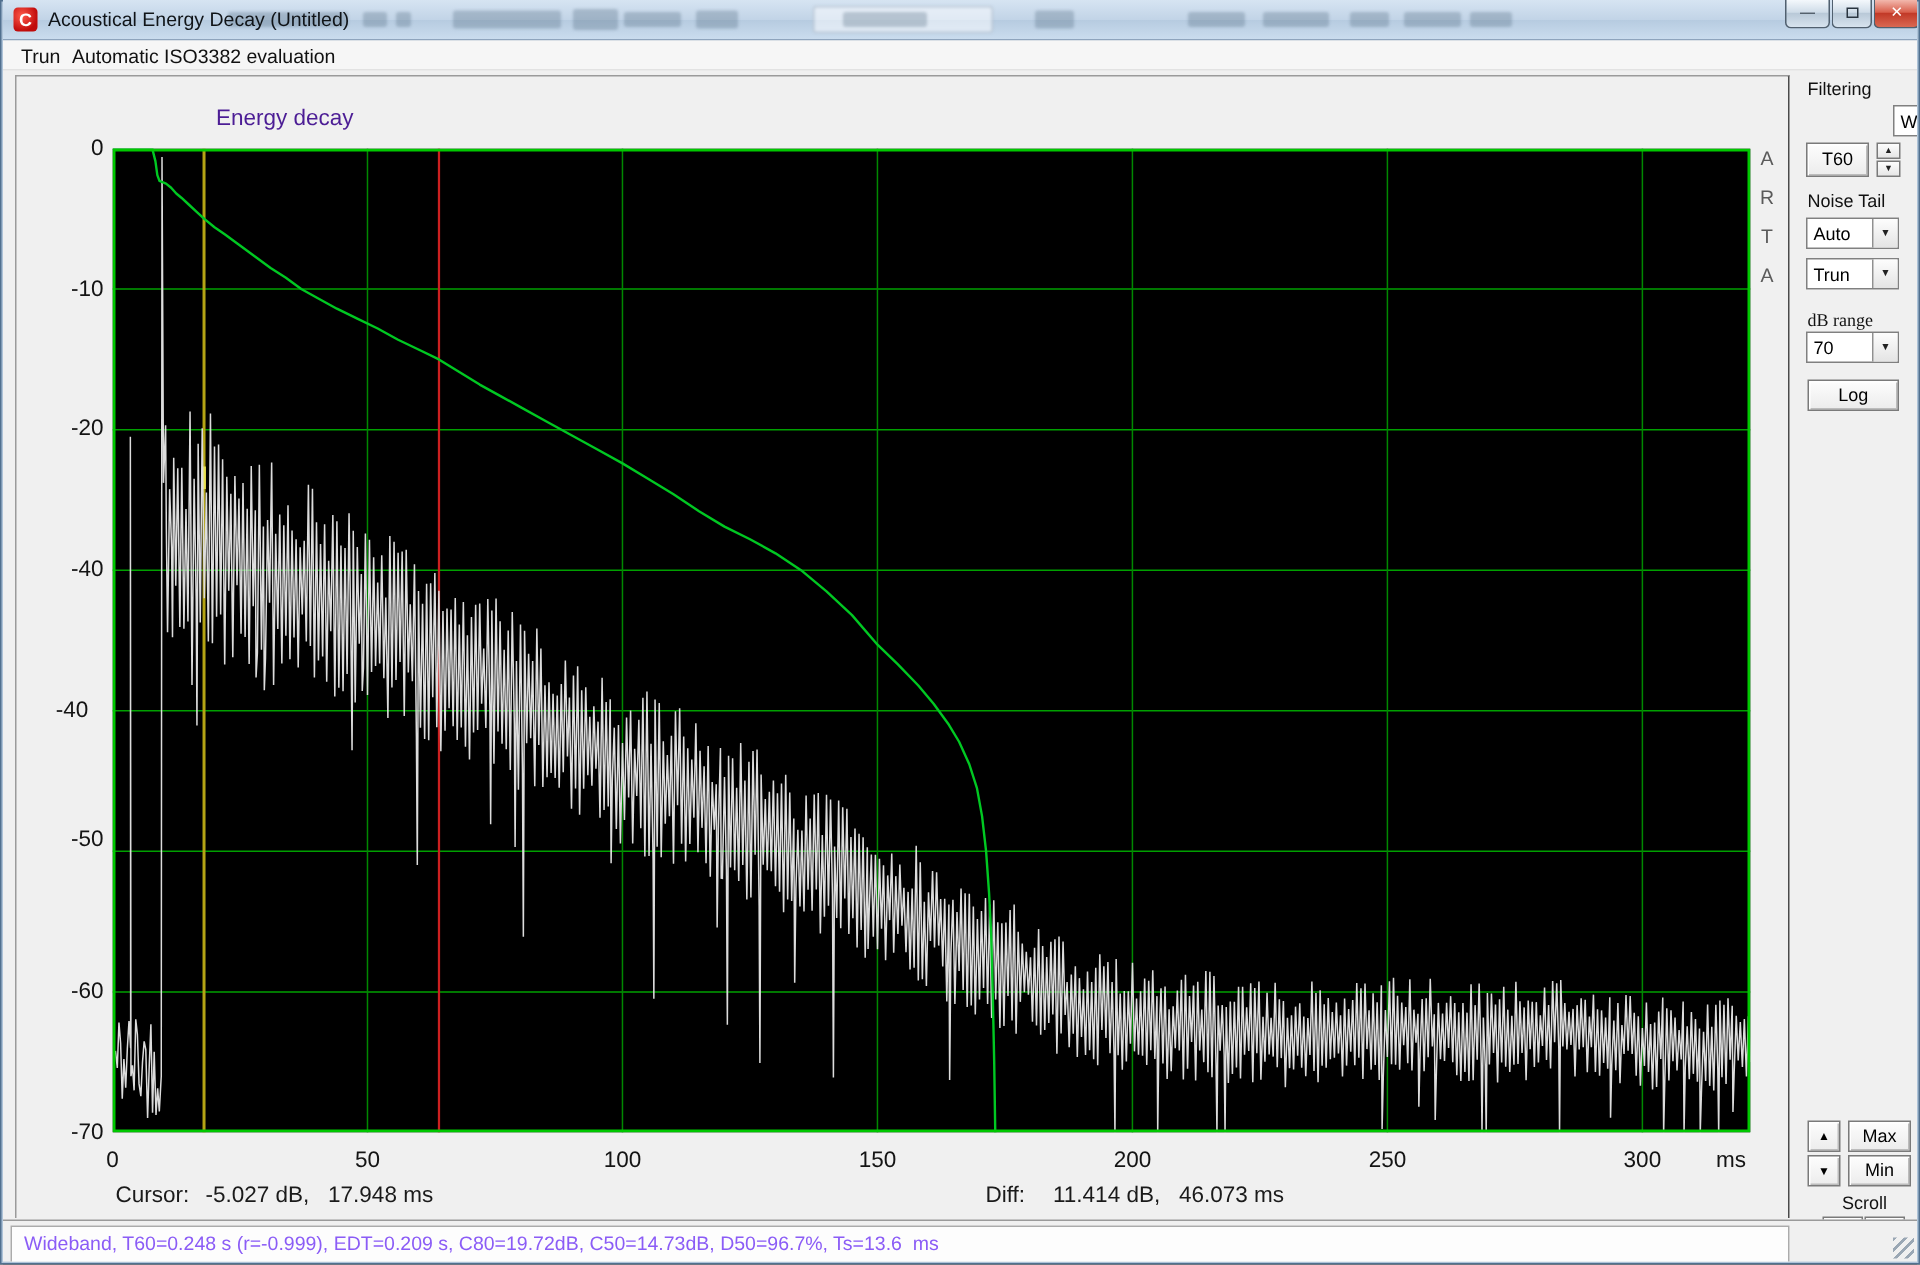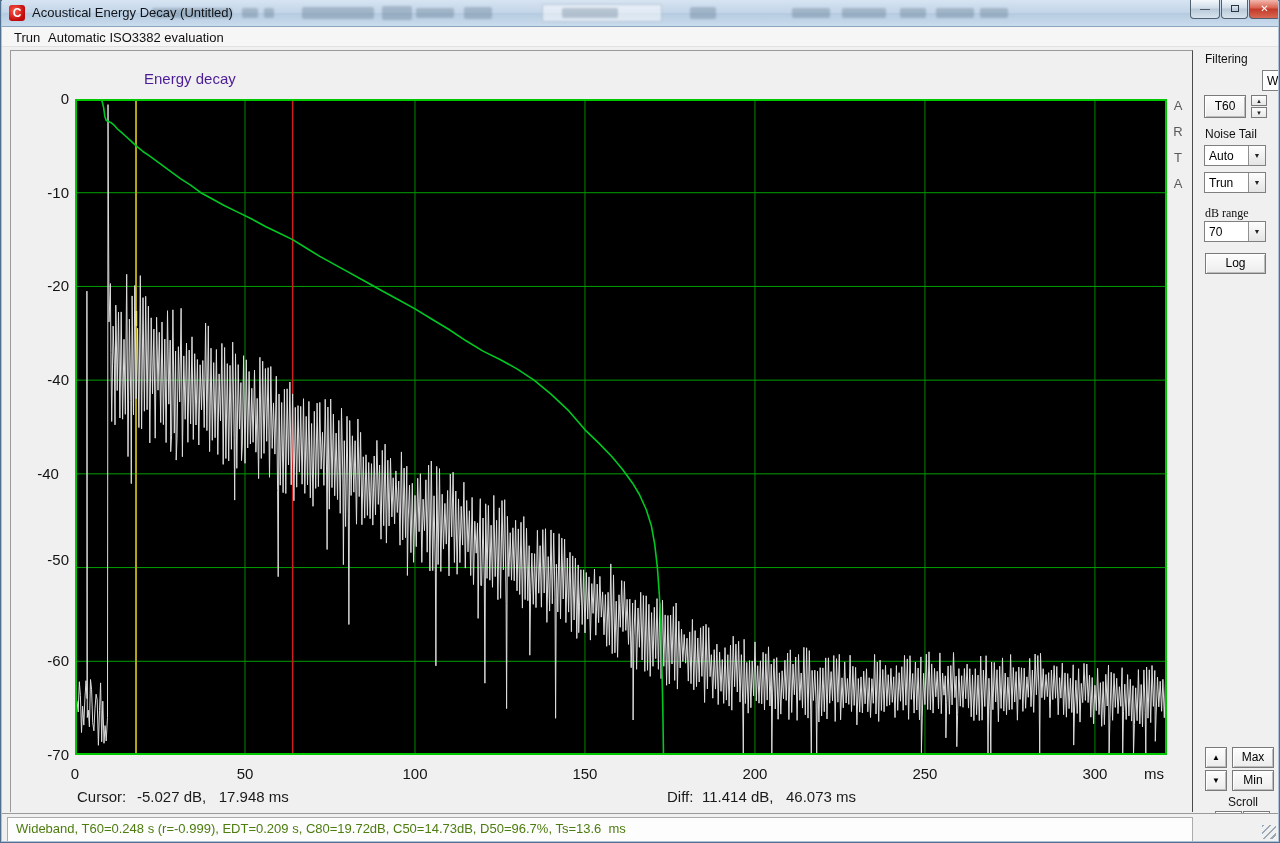--- a/index.html
+++ b/index.html
@@ -55,21 +55,21 @@
     font-size:12px; color:#000; text-align:center; cursor:pointer; }
   .spin { position:absolute; width:16px; }
   .spin .s { position:relative; display:block; width:16px; height:11px;
     background:linear-gradient(#fdfdfd,#e6e6e6); border:1px solid #7a7a7a;
     font-size:6px; line-height:10px; text-align:center; color:#222; cursor:pointer; }
   .spin .s + .s { margin-top:1px; }
   
   .statusbar { position:absolute; left:0; top:813px; width:1280px; height:28px; background:#f0f0f0;
     border-top:1px solid #9a9a9a; }
   .status-field { position:absolute; left:5px; top:3px; width:1186px; height:26px; background:#fdfdfd;
-    border:1px solid #ababab; font-size:13px; color:#4d7c0f; padding:3px 0 0 8px; white-space:pre; }
+    border:1px solid #ababab; font-size:13px; color:#8b5cf6; padding:3px 0 0 8px; white-space:pre; }
   .grip { position:absolute; right:2px; bottom:2px; width:14px; height:14px;
     background:repeating-linear-gradient(135deg,#9aa7b4 0 2px,transparent 2px 5px); cursor:nwse-resize; }
 </style>
 </head>
 <body>
 
 <div id="app">
 
   <div class="titlebar">
     <div id="artifacts">
@@ -144,21 +144,21 @@
       <line x1="61.018729763387306" y1="0" x2="61.018729763387306" y2="656" stroke="#b4a414" stroke-width="2"></line>
       <line x1="61.018729763387306" y1="212" x2="61.018729763387306" y2="227" stroke="#e8e050" stroke-width="2.5"></line>
       <line x1="217.65545454545457" y1="0" x2="217.65545454545457" y2="656" stroke="#cc2020" stroke-width="1.5"></line>
       <polyline points="2.0,601.6 3.2,613.0 4.3,582.7 5.4,596.4 6.5,633.5 7.6,607.1 8.8,626.1 9.9,599.8 11.0,581.7 12.1,599.8 11.9,192.1 12.3,618.5 13.3,611.2 14.4,627.9 15.5,580.5 16.6,590.7 17.7,623.6 18.9,631.8 20.0,609.1 21.1,595.2 22.2,600.8 23.4,646.3 24.5,611.3 25.6,583.9 26.7,642.8 27.8,602.2 29.0,644.3 30.1,626.6 31.2,642.0 32.5,618.5 33.0,5.6 34.0,222.9 35.4,184.5 35.9,253.7 36.7,322.5 38.1,227.1 39.4,265.9 40.0,325.9 40.8,206.1 42.2,291.5 43.5,213.1 44.9,319.0 46.2,212.9 47.6,320.2 49.0,240.3 50.3,315.3 51.7,175.3 53.0,357.6 54.4,220.1 55.8,301.3 56.3,384.6 57.1,196.9 58.5,316.0 59.8,186.5 61.2,299.8 62.6,229.3 63.9,328.6 65.3,176.6 66.6,329.9 68.0,198.6 69.4,312.2 70.7,197.3 72.1,310.7 73.4,207.2 74.8,344.0 76.2,218.8 77.5,294.8 78.9,230.1 80.2,339.2 81.6,218.3 83.0,291.2 84.3,233.3 85.7,323.5 87.0,223.0 88.4,325.6 89.8,240.1 91.1,343.6 92.5,211.7 93.8,305.2 95.2,241.1 95.7,352.6 96.6,336.2 97.9,210.8 99.3,334.1 100.6,252.0 101.2,361.1 102.0,339.7 103.4,247.7 104.7,302.9 106.1,209.3 107.4,357.7 108.8,256.9 110.2,320.3 111.5,244.0 112.9,343.3 114.2,251.1 115.6,324.9 117.0,237.8 118.3,340.5 119.7,254.7 121.0,326.0 122.4,260.5 123.8,346.0 125.1,265.8 126.5,310.7 127.8,261.5 129.2,328.6 130.6,224.1 131.9,331.6 133.3,226.9 134.6,352.6 136.0,249.2 137.3,341.3 138.7,263.6 140.1,338.7 141.4,250.5 142.8,355.5 144.1,274.9 145.5,321.8 146.9,244.4 148.2,365.4 149.6,248.5 150.9,359.5 152.3,264.6 153.7,361.9 155.0,266.4 156.4,350.3 157.7,243.1 159.1,338.4 159.7,401.1 160.5,254.8 161.8,369.3 163.2,265.6 164.5,330.1 165.9,283.6 166.5,361.6 167.3,346.1 168.6,256.7 170.0,364.3 171.3,260.8 172.7,349.0 174.1,272.5 175.4,345.0 176.8,289.3 178.1,343.3 179.5,271.1 180.9,353.2 182.2,299.4 183.6,379.6 184.9,258.3 186.3,359.4 187.7,262.2 189.0,354.4 190.4,269.5 191.7,342.3 193.1,268.7 194.5,378.3 195.8,267.5 197.2,349.4 198.5,303.9 199.9,355.1 201.3,277.2 202.6,391.7 203.2,477.7 204.0,295.0 205.3,386.2 206.7,303.5 208.1,393.7 209.4,290.2 210.8,394.5 212.1,289.8 213.5,365.9 214.9,283.0 216.2,385.8 217.6,294.9 218.9,401.8 220.3,308.4 221.7,388.2 223.0,306.6 224.4,373.1 225.7,307.4 227.1,385.2 228.5,299.7 229.8,394.4 231.2,317.4 232.5,386.0 233.9,302.4 235.3,398.8 236.6,324.5 238.0,407.3 239.3,312.3 240.7,389.4 242.1,304.1 243.4,387.6 244.8,303.4 246.1,370.1 247.5,333.3 248.9,386.4 250.2,300.3 251.6,374.0 252.1,450.5 252.9,308.0 254.3,410.2 255.7,300.0 257.0,388.6 258.4,315.1 259.7,396.8 261.1,334.1 262.5,400.5 263.8,321.4 265.2,414.3 266.5,309.0 267.9,383.9 268.4,465.6 269.3,341.7 270.6,427.5 272.0,317.3 273.3,414.2 273.9,525.5 274.7,321.5 276.1,396.5 277.4,336.8 278.8,393.2 280.1,341.7 281.5,425.2 282.9,320.0 284.2,397.6 285.6,333.3 286.9,425.7 288.3,357.8 289.7,419.1 291.0,355.8 292.4,416.4 293.7,363.5 295.1,419.7 296.5,364.7 297.8,426.1 299.2,357.0 300.5,415.9 301.9,341.4 303.3,405.4 304.6,366.0 306.0,440.2 307.3,351.4 308.7,426.7 310.1,345.1 311.4,444.1 312.8,361.2 314.1,426.9 315.5,359.2 316.9,417.9 318.2,378.8 319.6,424.9 320.9,371.9 322.3,413.5 323.7,382.1 325.0,446.2 326.4,352.9 327.7,441.0 329.1,369.0 330.5,438.6 331.8,367.2 332.4,476.5 333.2,420.9 334.5,386.1 335.9,453.6 337.3,384.3 338.6,463.3 340.0,396.4 341.3,447.6 342.7,379.3 344.1,432.6 345.4,374.7 346.8,463.4 348.1,400.2 349.5,431.6 350.9,380.8 352.2,453.2 353.6,366.1 354.9,472.0 356.3,362.0 357.7,471.6 359.0,396.8 360.4,473.9 360.9,566.9 361.7,367.4 363.1,465.5 364.5,369.6 365.8,472.5 367.2,395.2 368.5,450.1 369.9,404.4 371.3,445.1 372.6,391.5 374.0,476.9 375.3,375.1 376.7,437.9 378.1,373.2 379.4,463.5 380.8,392.0 382.1,475.3 383.5,399.9 384.9,463.6 386.2,407.4 387.6,446.1 388.9,383.2 390.3,469.1 391.7,401.5 393.0,452.9 394.4,411.8 395.7,476.5 397.1,398.4 398.5,485.5 399.8,422.3 401.2,454.2 402.5,423.9 403.1,519.4 403.9,454.1 405.3,399.7 405.8,486.4 406.6,486.6 408.0,419.0 409.3,481.0 409.9,584.2 410.7,404.8 412.0,479.4 413.4,406.5 414.8,481.2 416.1,426.2 417.5,488.3 418.8,396.4 420.2,477.6 421.6,421.3 422.9,500.7 424.3,408.8 425.6,499.3 427.0,401.6 428.4,470.8 429.7,400.7 431.1,504.6 431.6,609.6 432.4,417.3 433.8,477.5 435.2,433.7 436.5,481.1 437.9,428.8 439.2,481.8 440.6,421.3 442.0,491.8 443.3,429.9 444.7,495.5 446.0,423.3 447.4,509.1 448.8,417.5 450.1,500.6 451.5,429.3 452.8,501.7 454.2,446.7 454.8,556.2 455.6,493.9 456.9,454.1 458.3,505.3 459.6,454.7 461.0,508.6 462.4,431.3 463.7,494.2 465.1,446.7 466.4,508.2 467.8,430.6 469.2,494.0 470.5,429.7 471.9,523.4 473.2,457.6 474.6,512.1 476.0,430.9 477.3,504.8 478.7,434.0 480.0,498.8 480.6,619.3 481.4,465.3 482.8,513.0 484.1,434.7 485.5,519.9 486.8,439.1 488.2,500.0 489.6,440.1 490.9,523.6 492.3,459.0 493.6,513.1 495.0,453.3 496.4,532.7 497.7,456.9 499.1,521.0 500.4,459.2 501.8,539.5 503.2,465.9 503.7,533.7 504.5,507.2 505.9,470.7 507.2,525.5 508.6,470.8 510.0,533.9 511.3,473.5 512.7,520.1 514.0,477.9 515.4,541.1 516.8,484.6 518.1,514.4 519.5,470.0 520.8,536.2 522.2,485.1 523.6,523.6 524.9,477.4 526.3,518.1 527.6,492.9 529.0,535.8 530.4,495.6 531.7,547.3 533.1,493.3 534.4,546.1 535.8,464.9 537.2,554.6 538.5,475.9 539.9,553.8 541.2,502.2 542.6,558.3 544.0,495.8 545.3,528.3 546.7,481.6 548.0,532.6 549.4,482.5 550.8,531.4 552.1,500.3 553.5,545.4 554.8,500.1 556.2,568.7 557.6,504.0 558.1,621.0 558.9,536.8 560.3,500.9 561.6,570.3 563.0,509.0 564.4,548.3 565.7,493.3 567.1,561.0 568.4,496.5 569.8,572.4 571.2,496.8 572.5,571.3 573.9,505.3 575.2,577.4 576.6,513.6 578.0,567.3 579.3,508.3 580.7,559.6 582.0,499.6 583.4,570.3 584.8,504.0 586.1,579.6 587.5,501.2 588.8,567.3 590.2,515.9 591.6,586.3 592.9,516.5 594.3,585.0 595.6,516.0 597.0,565.0 598.4,507.6 599.7,581.4 601.1,504.0 602.4,590.1 603.8,522.2 605.2,568.9 606.5,530.1 607.9,562.5 609.2,535.5 610.6,564.2 612.0,539.2 613.3,582.1 614.7,532.9 616.0,584.7 617.4,520.4 618.8,590.8 620.1,531.6 621.5,587.6 622.8,539.0 624.2,583.0 625.6,528.8 626.9,577.4 628.3,527.1 629.6,603.5 631.0,525.3 632.4,590.0 633.7,528.6 635.1,577.6 636.4,555.7 637.8,599.2 639.2,550.7 640.5,590.1 641.9,545.1 643.2,605.6 644.6,553.1 646.0,592.3 647.3,560.5 648.7,604.4 650.0,548.6 651.4,601.1 652.8,555.7 654.1,607.1 655.5,546.1 656.8,611.2 658.2,537.2 659.6,587.7 660.9,545.1 662.3,593.0 663.6,542.3 665.0,603.1 666.4,555.7 667.7,602.9 668.3,656.0 669.1,540.3 670.4,604.5 671.8,563.4 673.2,614.2 674.5,561.6 675.9,608.7 677.2,561.9 678.6,596.8 680.0,542.9 681.3,601.9 682.7,566.7 684.0,604.2 685.4,561.8 686.7,604.9 688.1,553.3 689.5,611.0 690.8,554.8 692.2,601.1 693.5,547.8 694.9,607.0 696.3,565.1 696.8,656.0 697.6,594.1 699.0,559.8 700.3,610.0 701.7,558.6 703.1,620.3 704.4,573.8 705.8,615.1 707.1,571.8 708.5,599.8 709.9,561.3 711.2,601.4 712.6,554.1 713.9,620.6 715.3,550.8 716.7,613.5 718.0,565.0 719.4,595.7 720.7,558.0 722.1,621.4 723.5,555.5 724.8,601.3 726.2,574.0 727.5,609.1 728.9,548.3 730.3,615.8 731.6,548.8 733.0,619.1 734.3,551.6 735.7,610.9 736.3,656.0 737.1,571.4 738.4,601.5 739.8,571.1 741.1,604.2 741.7,656.0 742.5,572.3 743.9,623.0 745.2,568.7 746.6,617.0 747.9,568.9 749.3,612.7 750.7,558.9 752.0,620.0 753.4,558.8 754.7,604.2 756.1,572.6 757.5,601.7 758.8,556.5 760.2,622.5 761.5,559.7 762.9,603.2 764.3,555.3 765.6,620.8 767.0,578.8 768.3,608.8 769.7,562.9 771.1,604.0 772.4,579.5 773.8,605.4 775.1,556.2 776.5,612.5 777.9,567.2 779.2,606.4 780.6,568.4 781.9,625.9 783.3,579.5 784.7,613.1 786.0,577.9 787.4,614.0 788.7,572.1 790.1,604.8 791.5,569.8 792.8,612.8 794.2,578.7 795.5,618.5 796.9,579.7 798.3,604.3 799.6,555.4 801.0,615.0 802.3,563.0 803.7,622.5 805.1,561.1 806.4,611.5 807.8,570.5 809.1,612.8 810.5,566.4 811.9,607.2 813.2,575.7 814.6,606.1 815.9,569.4 817.3,603.3 818.7,577.8 820.0,618.6 821.4,566.6 822.7,611.4 824.1,573.7 825.5,602.2 826.8,567.7 828.2,611.2 829.5,556.4 830.9,606.2 832.3,559.9 833.6,620.4 835.0,556.7 836.3,600.4 837.7,574.5 839.1,614.1 840.4,563.1 841.8,611.0 843.1,569.1 844.5,621.0 845.9,557.9 846.4,653.7 847.2,618.8 848.6,574.3 849.9,605.6 851.3,555.2 852.7,610.5 854.0,552.8 855.4,610.8 856.7,564.9 858.1,614.1 859.5,569.4 860.8,597.8 862.2,572.3 863.5,609.8 864.9,553.9 866.3,614.7 867.6,574.1 869.0,596.2 870.3,576.8 870.9,638.8 871.7,603.3 873.1,567.0 874.4,615.2 875.8,566.5 877.1,605.9 878.5,553.5 879.9,598.6 881.2,577.2 881.8,647.7 882.6,615.3 883.9,569.6 885.3,607.2 886.7,576.7 888.0,608.3 889.4,569.5 890.7,599.7 892.1,565.1 893.5,609.1 894.8,569.7 896.2,617.8 897.5,575.9 898.9,621.6 900.3,569.7 901.6,615.6 903.0,576.1 904.3,621.6 905.7,557.1 907.1,621.2 908.4,571.1 909.8,607.5 911.1,556.7 912.5,610.0 913.0,656.0 913.9,579.3 915.2,611.7 915.8,656.0 916.6,563.0 917.9,610.7 919.3,563.4 920.7,602.9 922.0,570.7 923.4,622.7 924.7,567.2 926.1,609.4 927.5,558.9 928.8,612.1 930.2,574.1 931.5,615.7 932.9,578.2 934.3,610.8 935.6,555.5 937.0,610.4 938.3,568.5 939.7,603.0 941.1,572.6 942.4,621.2 943.8,568.0 945.1,600.4 946.5,568.8 947.9,612.4 949.2,569.1 950.6,609.3 951.9,577.8 953.3,598.3 954.7,559.4 956.0,607.7 957.4,571.0 958.7,613.4 960.1,555.0 961.4,595.8 962.8,556.5 964.2,600.0 964.7,656.0 965.5,554.3 966.9,598.7 968.2,569.7 969.6,600.6 971.0,575.5 972.3,597.7 973.7,573.6 975.0,618.7 976.4,571.1 977.8,600.6 979.1,566.6 980.5,599.2 981.8,567.5 983.2,615.8 984.6,578.7 985.9,599.1 987.3,564.1 988.6,615.7 990.0,573.9 991.4,618.2 992.7,574.6 994.1,609.6 995.4,579.3 996.8,613.5 998.2,565.8 998.7,646.1 999.5,611.0 1000.9,581.3 1002.2,614.5 1003.6,569.7 1005.0,623.1 1006.3,584.4 1007.7,603.6 1009.0,564.4 1010.4,601.4 1011.8,565.0 1013.1,603.6 1014.5,576.2 1015.8,618.2 1017.2,578.5 1018.6,624.8 1019.9,586.3 1021.3,611.6 1022.6,569.4 1024.0,615.6 1025.4,583.7 1026.7,627.3 1028.1,582.6 1029.4,625.6 1030.8,575.3 1032.2,607.0 1033.5,566.0 1034.1,656.0 1034.9,619.8 1036.2,573.2 1037.6,621.3 1039.0,574.5 1040.3,608.4 1041.7,579.3 1043.0,614.6 1044.4,587.7 1045.8,607.3 1047.1,568.7 1047.7,656.0 1048.5,612.7 1049.8,585.2 1051.2,620.5 1052.6,575.6 1053.9,616.9 1055.3,580.3 1056.6,622.1 1058.0,586.7 1058.5,656.0 1059.4,625.6 1060.7,588.8 1062.1,621.7 1063.4,570.6 1064.8,624.9 1066.2,585.5 1067.5,628.0 1068.9,570.9 1070.2,613.7 1070.8,656.0 1071.6,568.0 1073.0,619.2 1074.3,570.8 1075.7,623.6 1077.0,566.5 1078.4,607.4 1079.8,571.5 1080.3,642.3 1081.1,616.2 1082.5,578.2 1083.8,607.9 1085.2,582.3 1086.6,612.3 1087.9,580.3 1089.3,618.7 1090.6,578.5 1092.0,609.0" fill="none" stroke="#dcdcdc" stroke-width="1"></polyline>
       <polyline points="0.0,0.0 26.5,0.0 28.6,8.4 29.9,17.8 31.3,21.6 35.7,23.4 39.1,26.2 42.5,30.0 45.9,32.8 51.0,37.5 56.1,42.2 61.2,46.9 68.0,52.5 74.8,57.2 85.0,64.7 95.2,72.2 105.4,79.7 115.6,86.2 125.8,93.7 136.0,99.3 149.6,106.8 163.2,113.4 176.8,120.0 190.4,127.5 204.0,134.0 217.6,140.6 231.2,149.0 244.8,157.4 258.4,164.9 272.0,172.4 289.0,181.8 306.0,191.2 323.0,200.5 340.0,209.9 357.0,220.2 374.0,230.5 391.0,241.8 408.0,252.1 425.0,260.5 442.0,269.9 459.0,281.1 476.0,295.2 493.0,311.1 510.0,330.8 523.6,343.9 537.2,358.0 547.4,370.2 557.6,384.2 564.4,395.5 571.2,410.5 576.3,426.4 579.7,445.1 582.4,468.6 584.4,496.7 585.8,524.8 586.8,562.3 587.8,609.1 588.5,656.0" fill="none" stroke="#00c822" stroke-width="1.6" stroke-linejoin="round"></polyline>
       <rect x="1" y="1" width="1090" height="654" fill="none" stroke="#00c800" stroke-width="2"></rect>
     </svg>
 
   <div class="readout" style="left:75px;">Cursor:</div>
   <div class="readout" style="left:135px;">-5.027 dB,   17.948 ms</div>
-  <div class="readout" style="left:655px;margin-left:10px;">Diff:</div>
+  <div class="readout" style="left:655px;">Diff:</div>
   <div class="readout" style="left:700px;">11.414 dB,   46.073 ms</div>
 
   <div class="panel-label" style="left:1203px;top:52px;">Filtering</div>
   <div class="combo" style="left:1260px;top:70px;">
     <span class="val">Wide</span>
     <span class="drop">▼</span>
   </div>
   <div class="btn" style="left:1202px;top:95px;width:42px;height:23px;line-height:21px;">T60</div>
   <div class="spin" style="left:1249px;top:95px;">
     <span class="s">▲</span>

